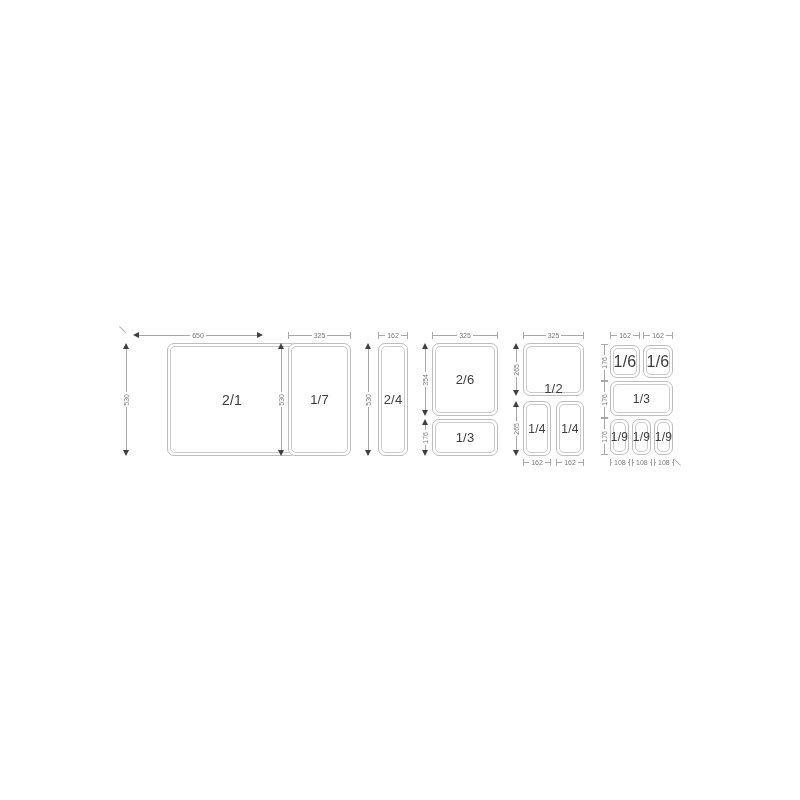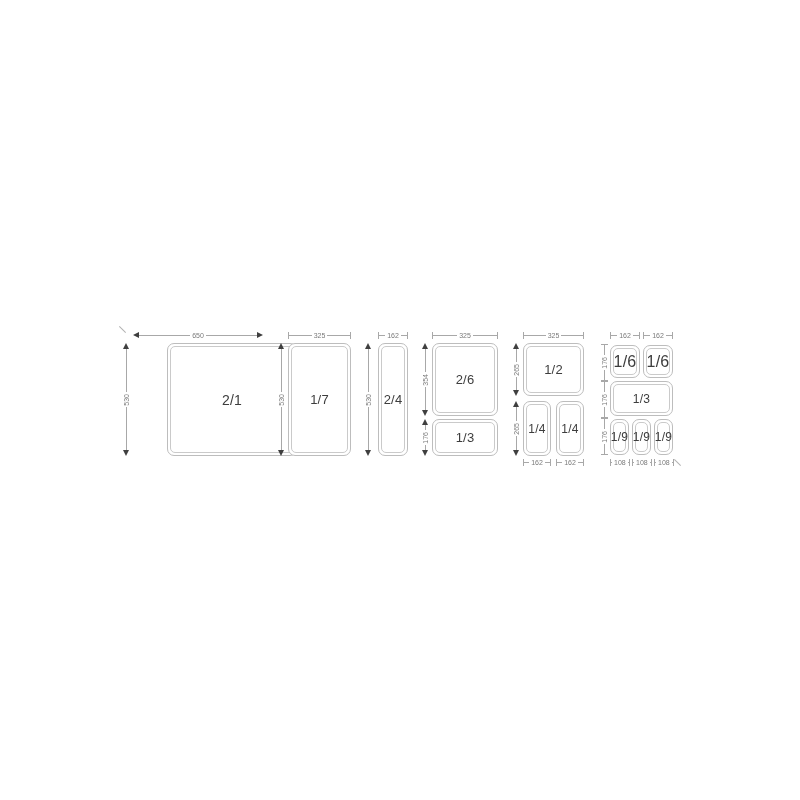--- a/index.html
+++ b/index.html
@@ -108,21 +108,21 @@
     <span class="ln"></span>
       <span class="dl">354</span>
       <span class="ln"></span>
   </div>
   <div class="vdim arrows" style="left:420px;top:419px;height:37px;">
     <span class="ln"></span>
       <span class="dl">176</span>
       <span class="ln"></span>
   </div>
 
-  <div class="pan fs13" style="left:523px;top:343px;width:61px;height:53px;">
+  <div class="pan fs13" style="left:523px;top:343px;width:61px;height:53px;align-items:flex-end;">
     <span class="plbl">1/2</span>
   </div>
   <div class="pan fs12" style="left:523px;top:401px;width:28px;height:55px;">
     <span class="plbl">1/4</span>
   </div>
   <div class="pan fs12" style="left:556px;top:401px;width:28px;height:55px;">
     <span class="plbl">1/4</span>
   </div>
   <div class="hdim ticks" style="left:523px;top:330px;width:61px;">
     <span class="ln"></span>

